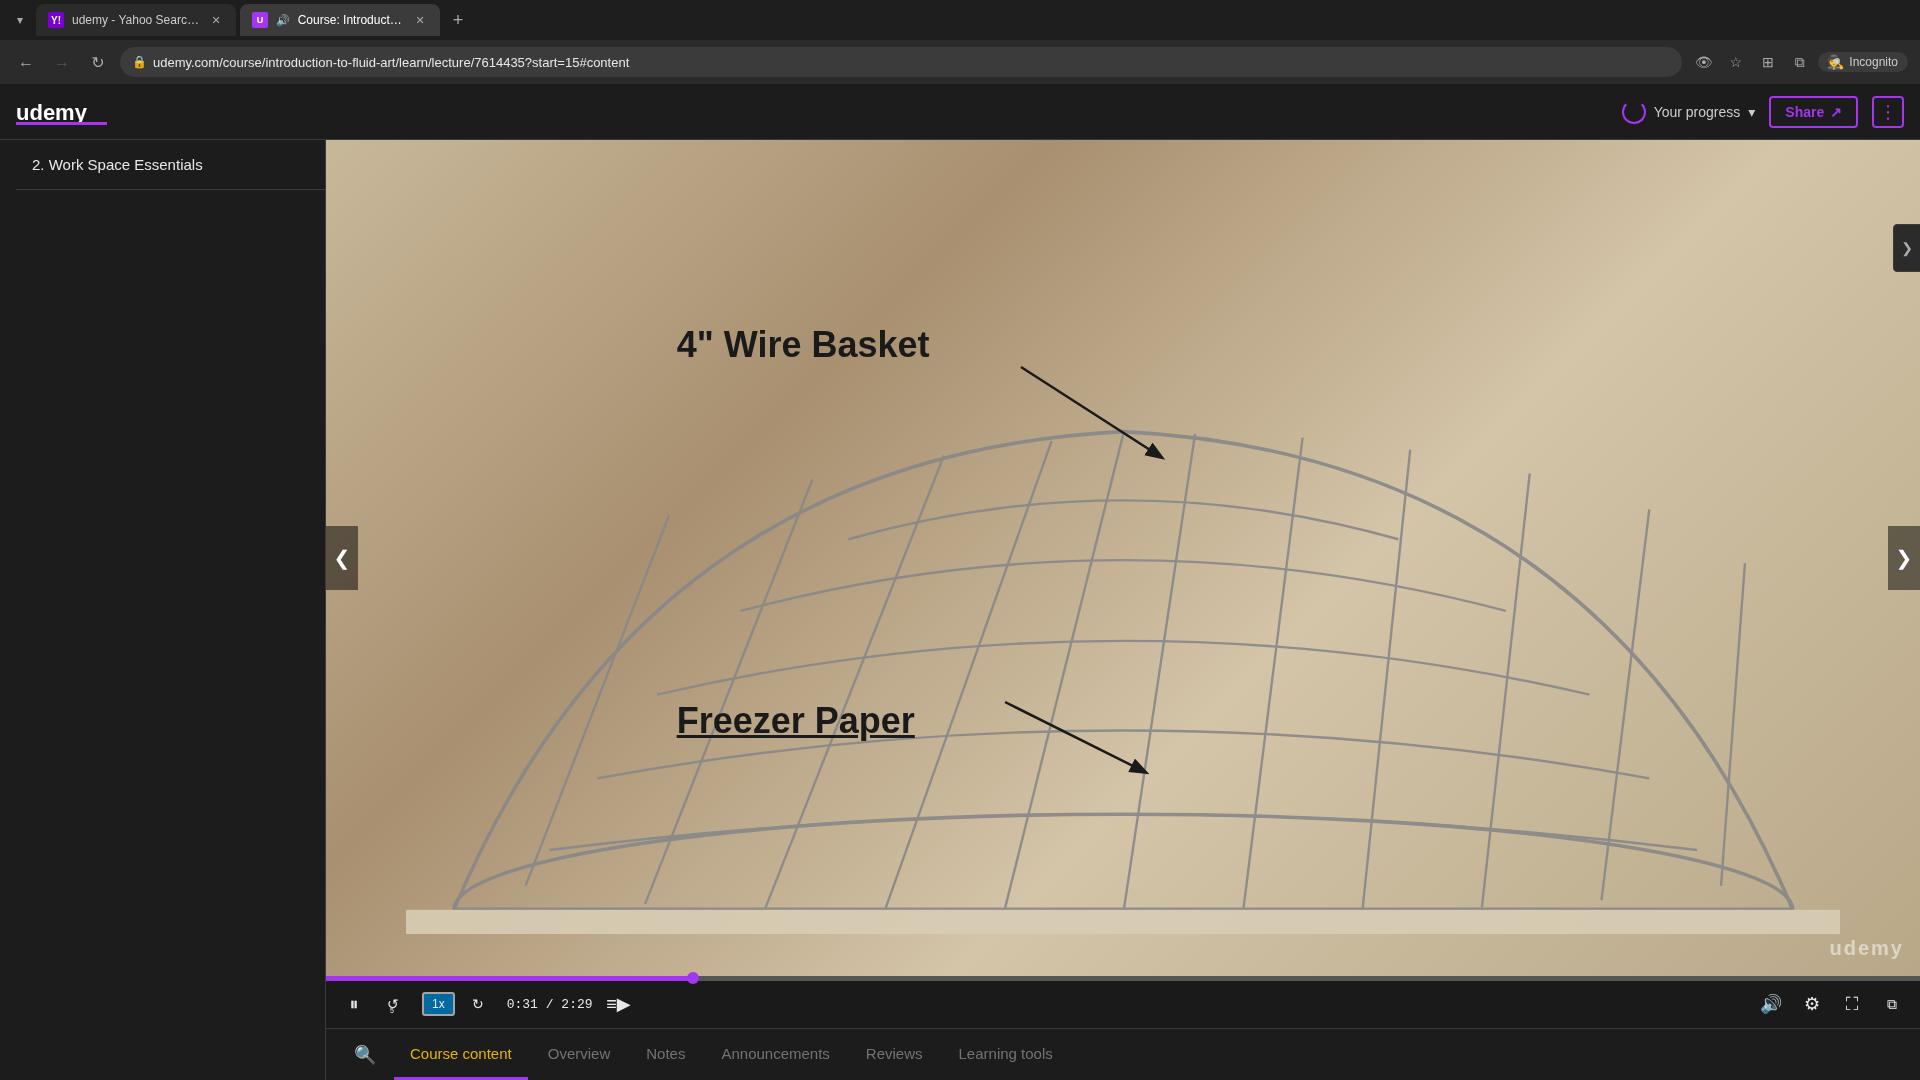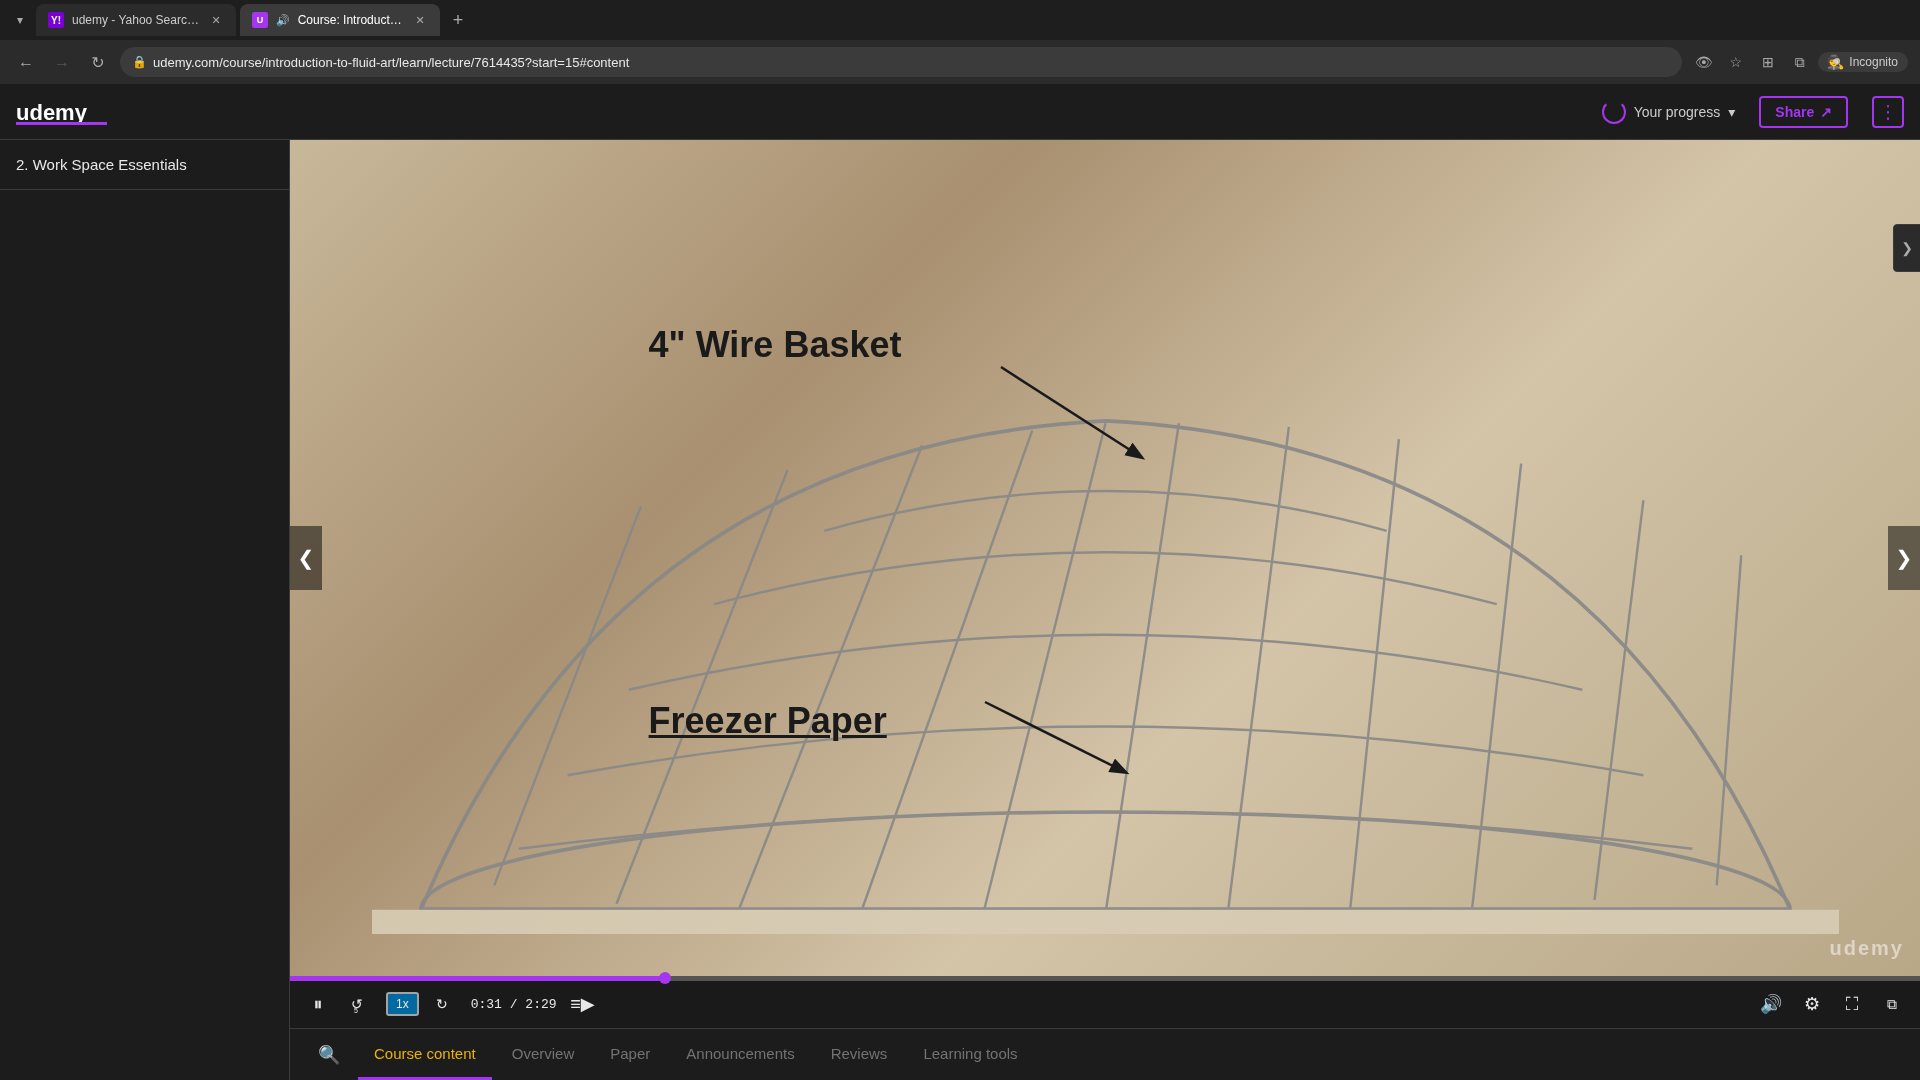--- a/index.html
+++ b/index.html
@@ -27,32 +27,32 @@
     .incognito-badge { display: flex; align-items: center; gap: 4px; background: #3b3b3b; border-radius: 12px; padding: 2px 10px; font-size: 12px; color: #ccc; }
 
     
     .udemy-app { width: 100%; background: #1c1c1c; display: flex; flex-direction: column; }
 
     
     .udemy-header { display: flex; align-items: center; height: 56px; background: #1c1c1c; padding: 0 16px; border-bottom: 1px solid #3b3b3b; }
     .udemy-logo { display: flex; align-items: center; gap: 4px; cursor: pointer; }
     .udemy-logo svg { width: 91px; height: 28px; }
     .course-title-header { font-size: 15px; color: #ccc; margin-left: 24px; flex: 1; }
-    .header-right { display: flex; align-items: center; gap: 24px; margin-left: auto; }
+    .header-right { display: flex; align-items: center; gap: 14px; margin-left: auto; }
     .progress-btn { display: flex; align-items: center; gap: 8px; color: #ccc; font-size: 14px; cursor: pointer; }
     .progress-circle { width: 24px; height: 24px; border-radius: 50%; border: 2px solid #a435f0; border-top-color: transparent; animation: spin 1s linear infinite; }
     @keyframes spin { to { transform: rotate(360deg); } }
     .share-btn { display: flex; align-items: center; gap: 6px; background: transparent; border: 2px solid #a435f0; color: #a435f0; padding: 6px 14px; border-radius: 4px; font-size: 14px; font-weight: 600; cursor: pointer; }
     .more-btn { width: 32px; height: 32px; border: 2px solid #a435f0; border-radius: 4px; display: flex; align-items: center; justify-content: center; color: #a435f0; font-size: 18px; cursor: pointer; }
 
     
     .main-area { display: flex; height: calc(1080px - 40px - 44px - 56px); }
 
     
-    .sidebar { width: 290px; background: #1c1c1c; border-right: 1px solid #3b3b3b; overflow-y: auto; flex-shrink: 0; }
+    .sidebar { width: 326px; background: #1c1c1c; border-right: 1px solid #3b3b3b; overflow-y: auto; flex-shrink: 0; padding-left: 16px; }
     .sidebar-lesson { padding: 16px 16px; color: #e8e8e8; font-size: 15px; font-weight: 500; border-bottom: 1px solid #3b3b3b; cursor: pointer; }
 
     
     .video-container { flex: 1; display: flex; flex-direction: column; position: relative; background: #000; }
     .video-wrapper { flex: 1; position: relative; background: #000; display: flex; align-items: center; justify-content: center; overflow: hidden; }
     .video-bg { position: absolute; inset: 0; background: linear-gradient(135deg, #c8b89a 0%, #a89070 30%, #d4c4a8 60%, #b8a888 100%); }
 
     
     .basket-svg { position: absolute; width: 80%; bottom: 10%; }
 
@@ -265,21 +265,21 @@
           <button class="ctrl-btn">⚙</button>
           <button class="ctrl-btn">⛶</button>
           <button class="ctrl-btn" style="font-size:14px;">⧉</button>
         </div>
       </div>
 
       <div class="bottom-tabs">
         <div class="search-btn">🔍</div>
         <div class="tab-item active">Course content</div>
         <div class="tab-item">Overview</div>
-        <div class="tab-item">Paper</div>
+        <div class="tab-item">Notes</div>
         <div class="tab-item">Announcements</div>
         <div class="tab-item">Reviews</div>
         <div class="tab-item">Learning tools</div>
       </div>
 
     </div>
 
   </div>
 
 </div>

